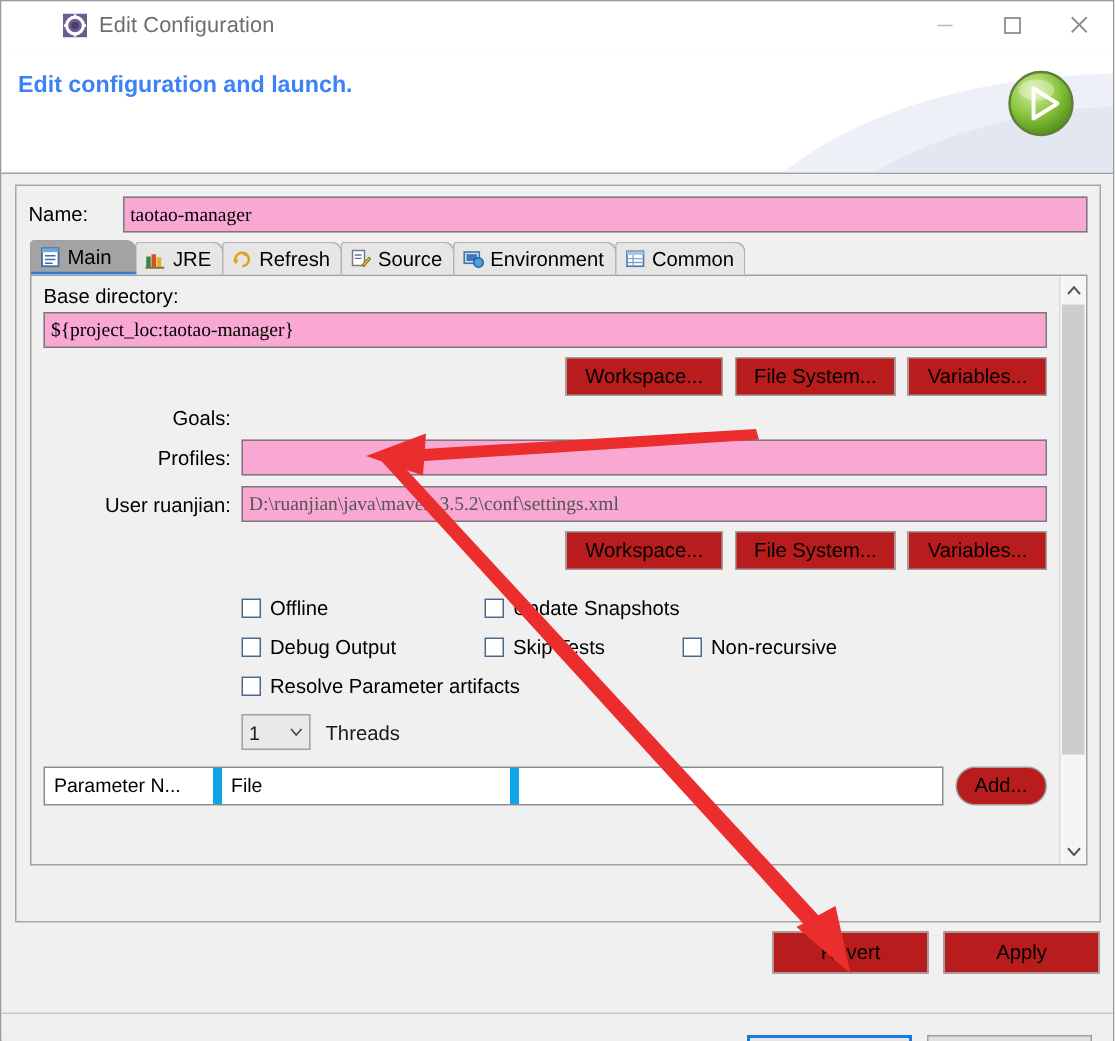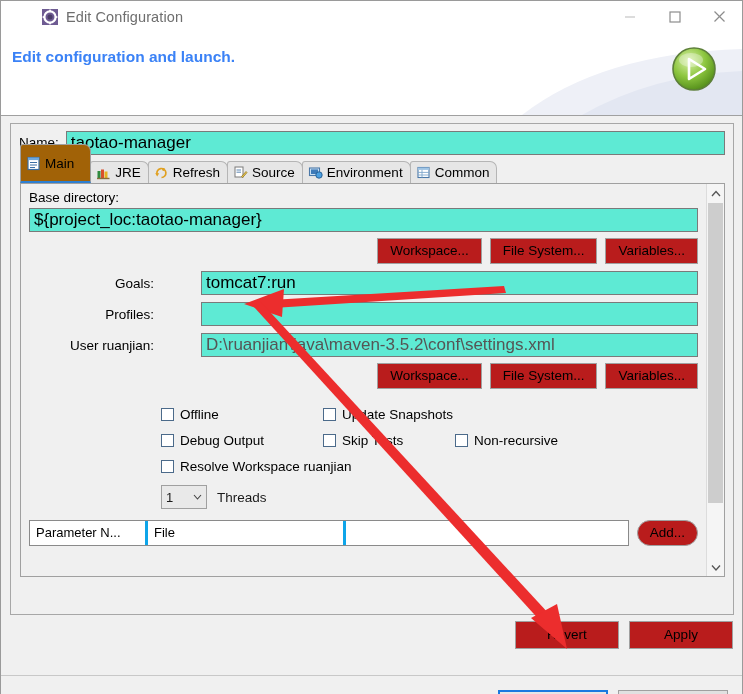--- a/index.html
+++ b/index.html
@@ -113,33 +113,34 @@
     border: 1px solid #a7a7a7;
     background: #f0f0f0;
   }
 
   .name-row {
     display: flex;
     align-items: center;
     padding: 7px 8px 0 8px;
     height: 30px;
     box-sizing: border-box;
+    gap: 16px;
   }
   .name-label {
     font-size: 13.5px;
     margin-right: 7px;
     color: #000;
   }
   .txt {
     box-sizing: border-box;
     border: 1px solid #7a7a7a;
-    background: #5eead4;
+    background: #f9a8d4;
     height: 24px;
-    font-family: Liberation Sans, sans-serif;
-    font-size: 17px;
+    font-family: Liberation Serif, serif;
+    font-size: 13px;
     color: #000;
     padding: 0 4px;
     line-height: 22px;
     outline: none;
     overflow: hidden;
     white-space: nowrap;
   }
   .name-input { flex: 1 1 auto; }
 
   
@@ -160,24 +161,24 @@
     color: #000;
     background: #e6e6e6;
     border: 1px solid #b5b5b5;
     border-bottom: none;
     border-radius: 3px 7px 0 0;
     margin-right: -1px;
     box-sizing: border-box;
     white-space: nowrap;
   }
   .tab.selected {
-    background: #a16207;
+    background: #a3a3a3;
     border-color: #a0a0a0;
     border-bottom: 2px solid #2e7fd1;
-    height: 39px;
+    height: 23px;
     z-index: 3;
     padding-right: 16px;
   }
   .tab-icon {
     width: 15px;
     height: 15px;
     margin-right: 4px;
     flex: 0 0 auto;
   }
 
@@ -222,21 +223,20 @@
     display: flex;
     justify-content: flex-end;
     gap: 8px;
     margin-top: 6px;
   }
 
   .lbl-row {
     display: flex;
     align-items: center;
     margin-top: 7px;
-    gap: 40px;
   }
   .lbl-right {
     width: 125px;
     text-align: right;
     padding-right: 7px;
     font-size: 13.5px;
     flex: 0 0 auto;
     color: #000;
   }
   .lbl-row .txt { flex: 1 1 auto; }
@@ -300,21 +300,21 @@
     background: #fff;
     height: 26px;
     display: flex;
     box-sizing: border-box;
   }
   .pth {
     font-size: 13px;
     color: #000;
     padding: 0 6px;
     line-height: 24px;
-    border-right: 3px solid #0ea5e9;
+    border-right: 6px solid #0ea5e9;
     box-sizing: border-box;
     white-space: nowrap;
     overflow: hidden;
   }
   .pth-1 { width: 118px; }
   .pth-2 { width: 198px; }
   .pth-3 { flex: 1 1 auto; border-right: none; }
   .add-btn { margin-left: 8px; height: 26px; border-radius: 13px; }
 
   
@@ -547,21 +547,20 @@
           <div class="txt full-input">${project_loc:taotao-manager}</div>
 
           <div class="btn-row">
             <div class="btn">Workspace...</div>
             <div class="btn">File System...</div>
             <div class="btn">Variables...</div>
           </div>
 
           <div class="lbl-row">
             <span class="lbl-right">Goals:</span>
-            <div class="txt">tomcat7:run</div>
           </div>
 
           <div class="lbl-row">
             <span class="lbl-right">Profiles:</span>
             <div class="txt"></div>
           </div>
 
           <div class="lbl-row">
             <span class="lbl-right">User ruanjian:</span>
             <div class="txt readonly">D:\ruanjian\java\maven-3.5.2\conf\settings.xml</div>
@@ -583,21 +582,21 @@
             <div class="check-line">
               <span class="cb"></span>
               <span class="check-label" style="width:125px">Debug Output</span>
               <span class="cb"></span>
               <span class="check-label" style="width:95px">Skip Tests</span>
               <span class="cb"></span>
               <span class="check-label">Non-recursive</span>
             </div>
             <div class="check-line">
               <span class="cb"></span>
-              <span class="check-label">Resolve Workspace ruanjian</span>
+              <span class="check-label">Resolve Parameter artifacts</span>
             </div>
           </div>
 
           <div class="threads-row">
             <div class="spinner">
               <span>1</span>
               <svg width="9" height="6" viewBox="0 0 9 6">
                 <polyline points="1,1 4.5,5 8,1" fill="none" stroke="#444" stroke-width="1.1"></polyline>
               </svg>
             </div>

